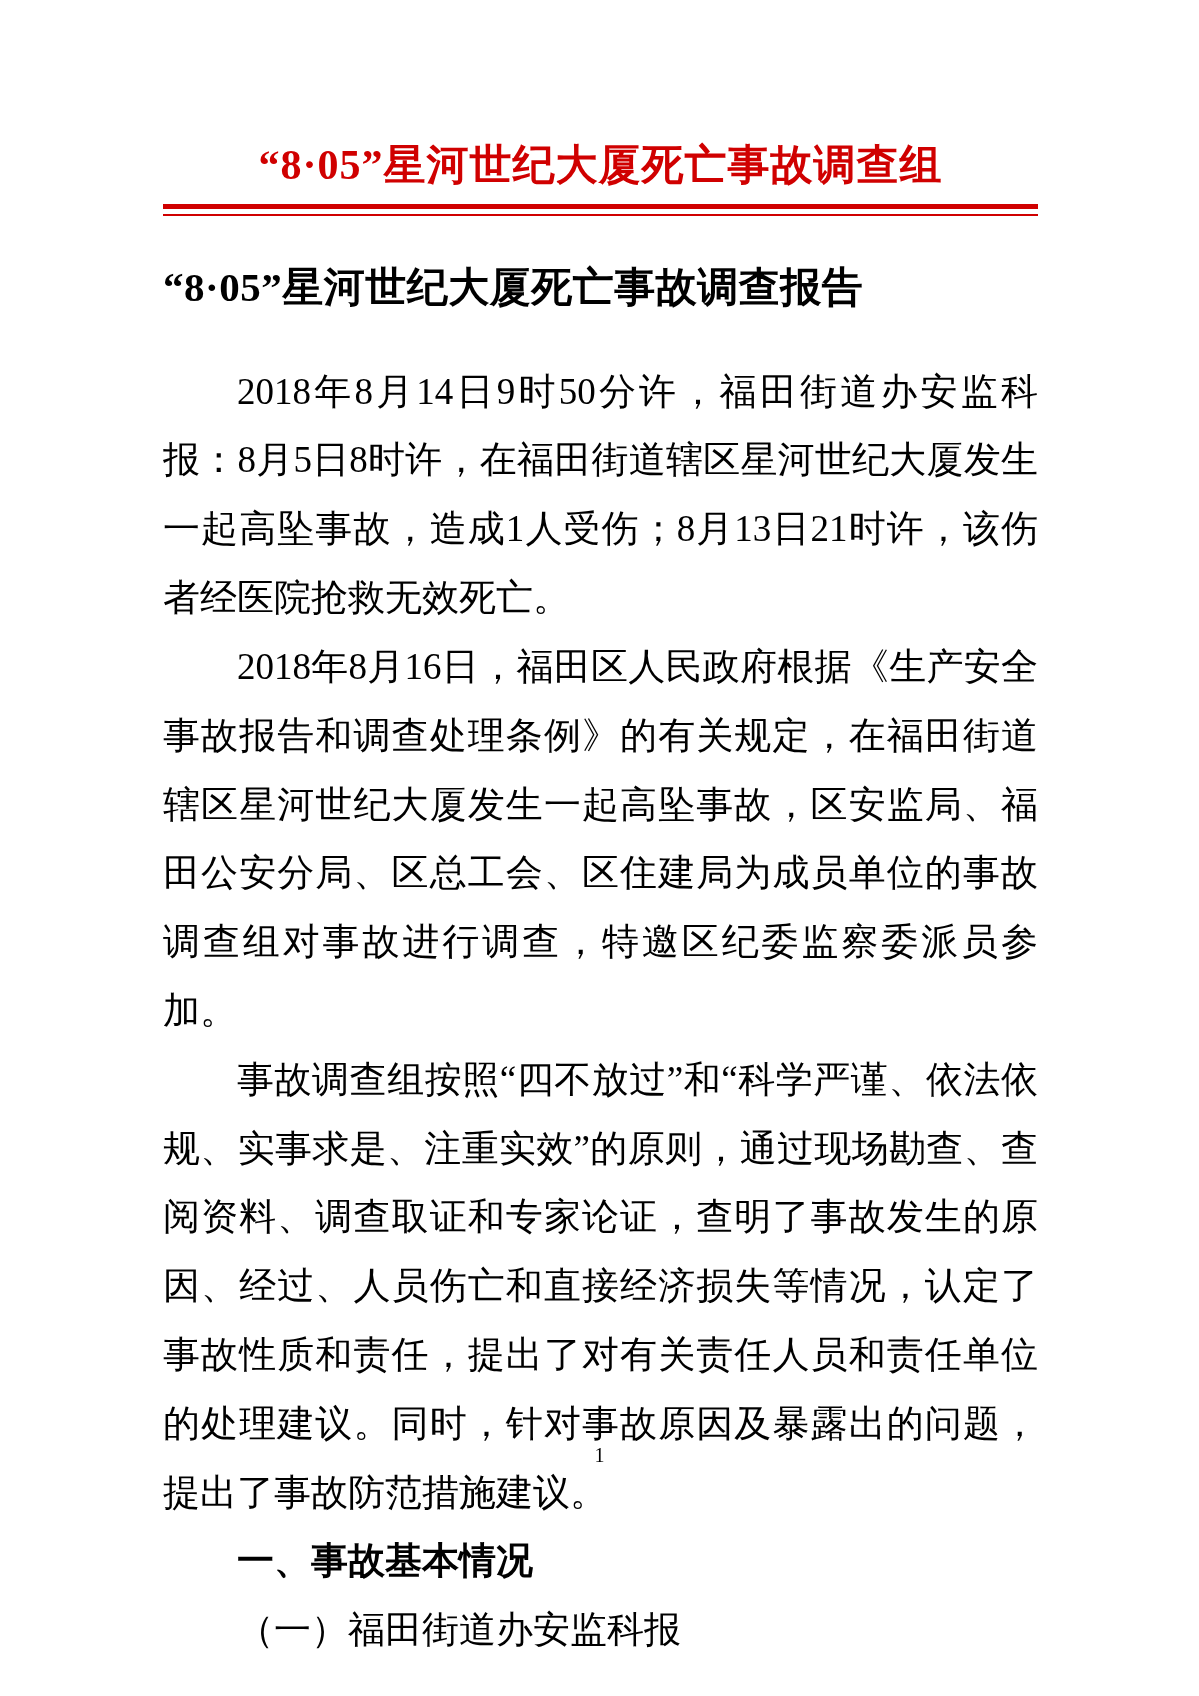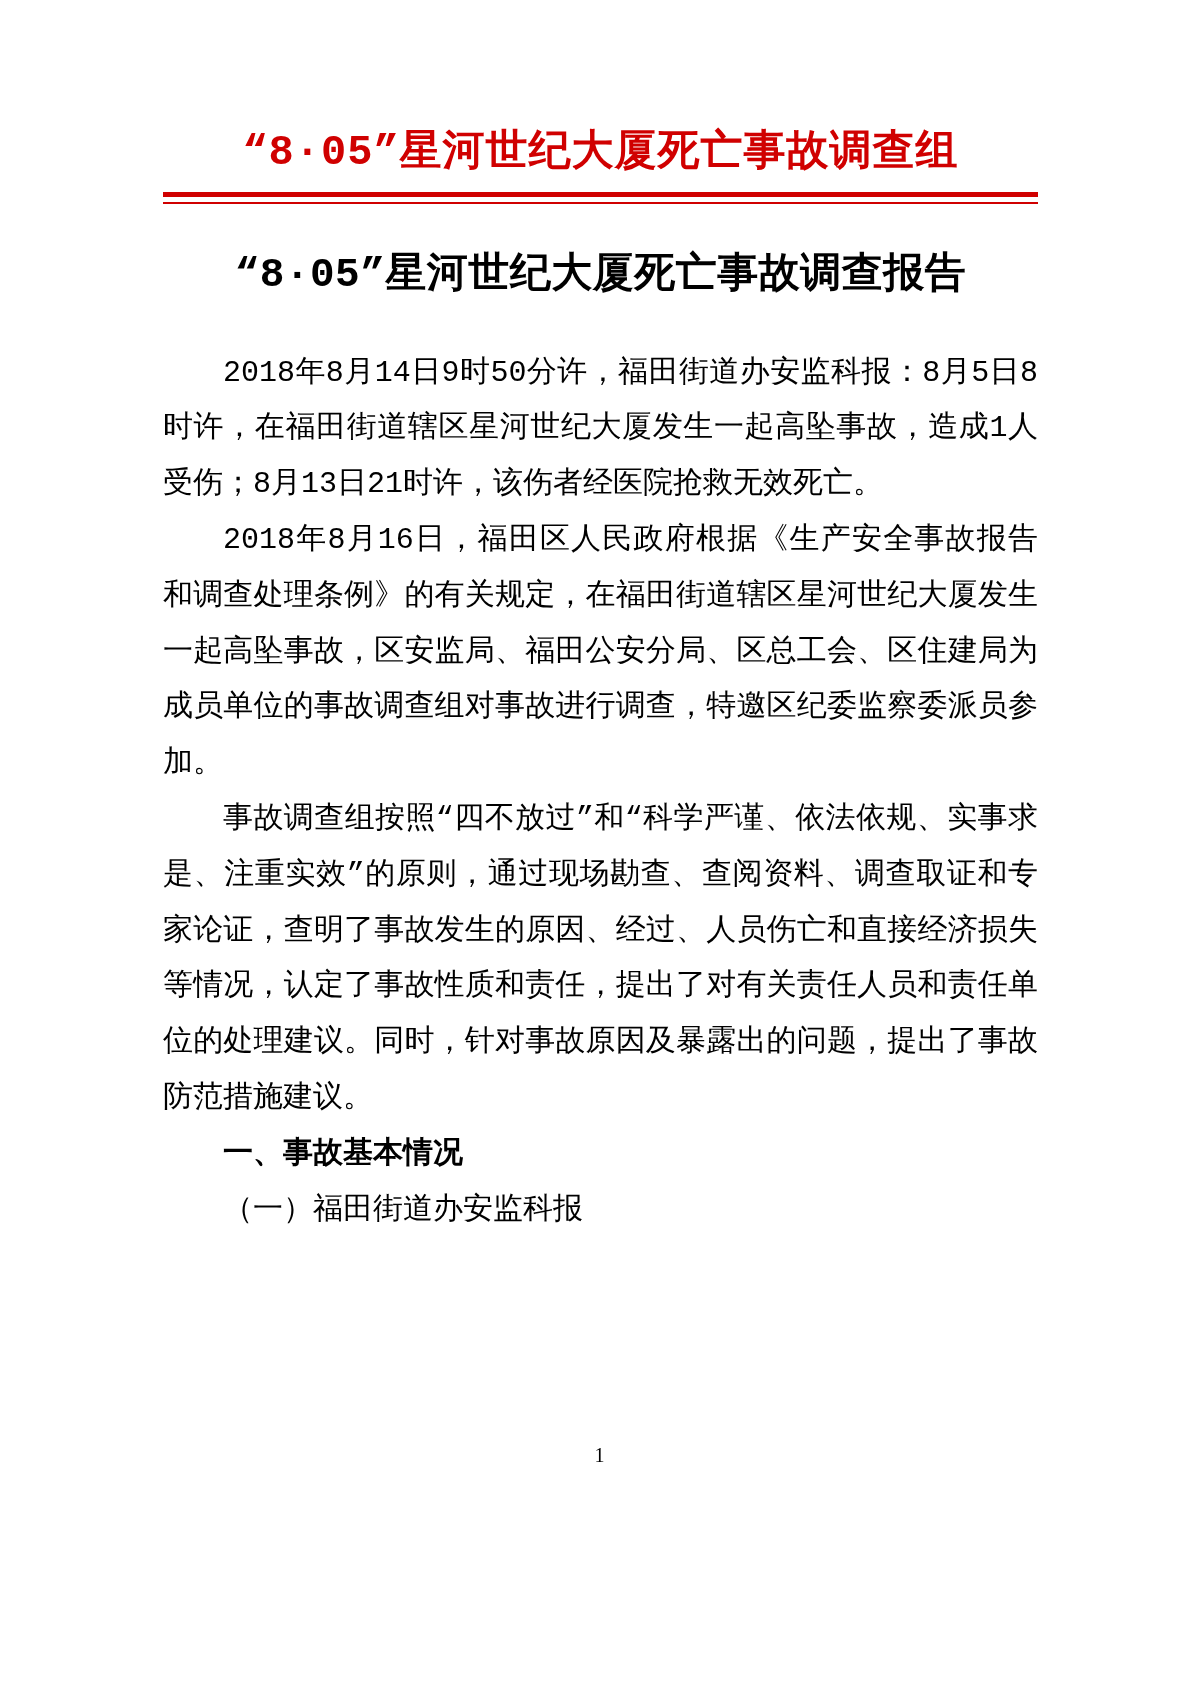--- a/index.html
+++ b/index.html
@@ -17,23 +17,22 @@
     height: 1696px;
     margin: 0 auto;
     background: #ffffff;
     box-sizing: border-box;
     padding: 0;
     overflow: hidden;
   }
   .content {
     position: absolute;
     left: 163px;
-    top: 0;
+    top: 12px;
     width: 875px;
-    font-family: Liberation Mono, monospace;
   }
   .letterhead {
     text-align: center;
     color: #d00000;
     font-weight: bold;
     font-size: 42px;
     letter-spacing: 1px;
     line-height: 1.2;
     margin-top: 128px;
     white-space: nowrap;
@@ -44,31 +43,30 @@
     background: #d00000;
     width: 100%;
   }
   .rule-thin {
     margin-top: 5px;
     height: 2px;
     background: #d00000;
     width: 100%;
   }
   .doc-title {
-    text-align: center;
     font-size: 41px;
     font-weight: bold;
     letter-spacing: 0.5px;
     margin-top: 46px;
     line-height: 1.25;
     white-space: nowrap;
   }
   .body-text {
     margin-top: 44px;
-    font-size: 30px;
+    font-size: 37px;
     line-height: 1.86;
     text-align: justify;
     text-justify: inter-ideograph;
   }
   .body-text p {
     margin: 0;
     text-indent: 2em;
   }
   .heading-1 {
     font-weight: bold;

